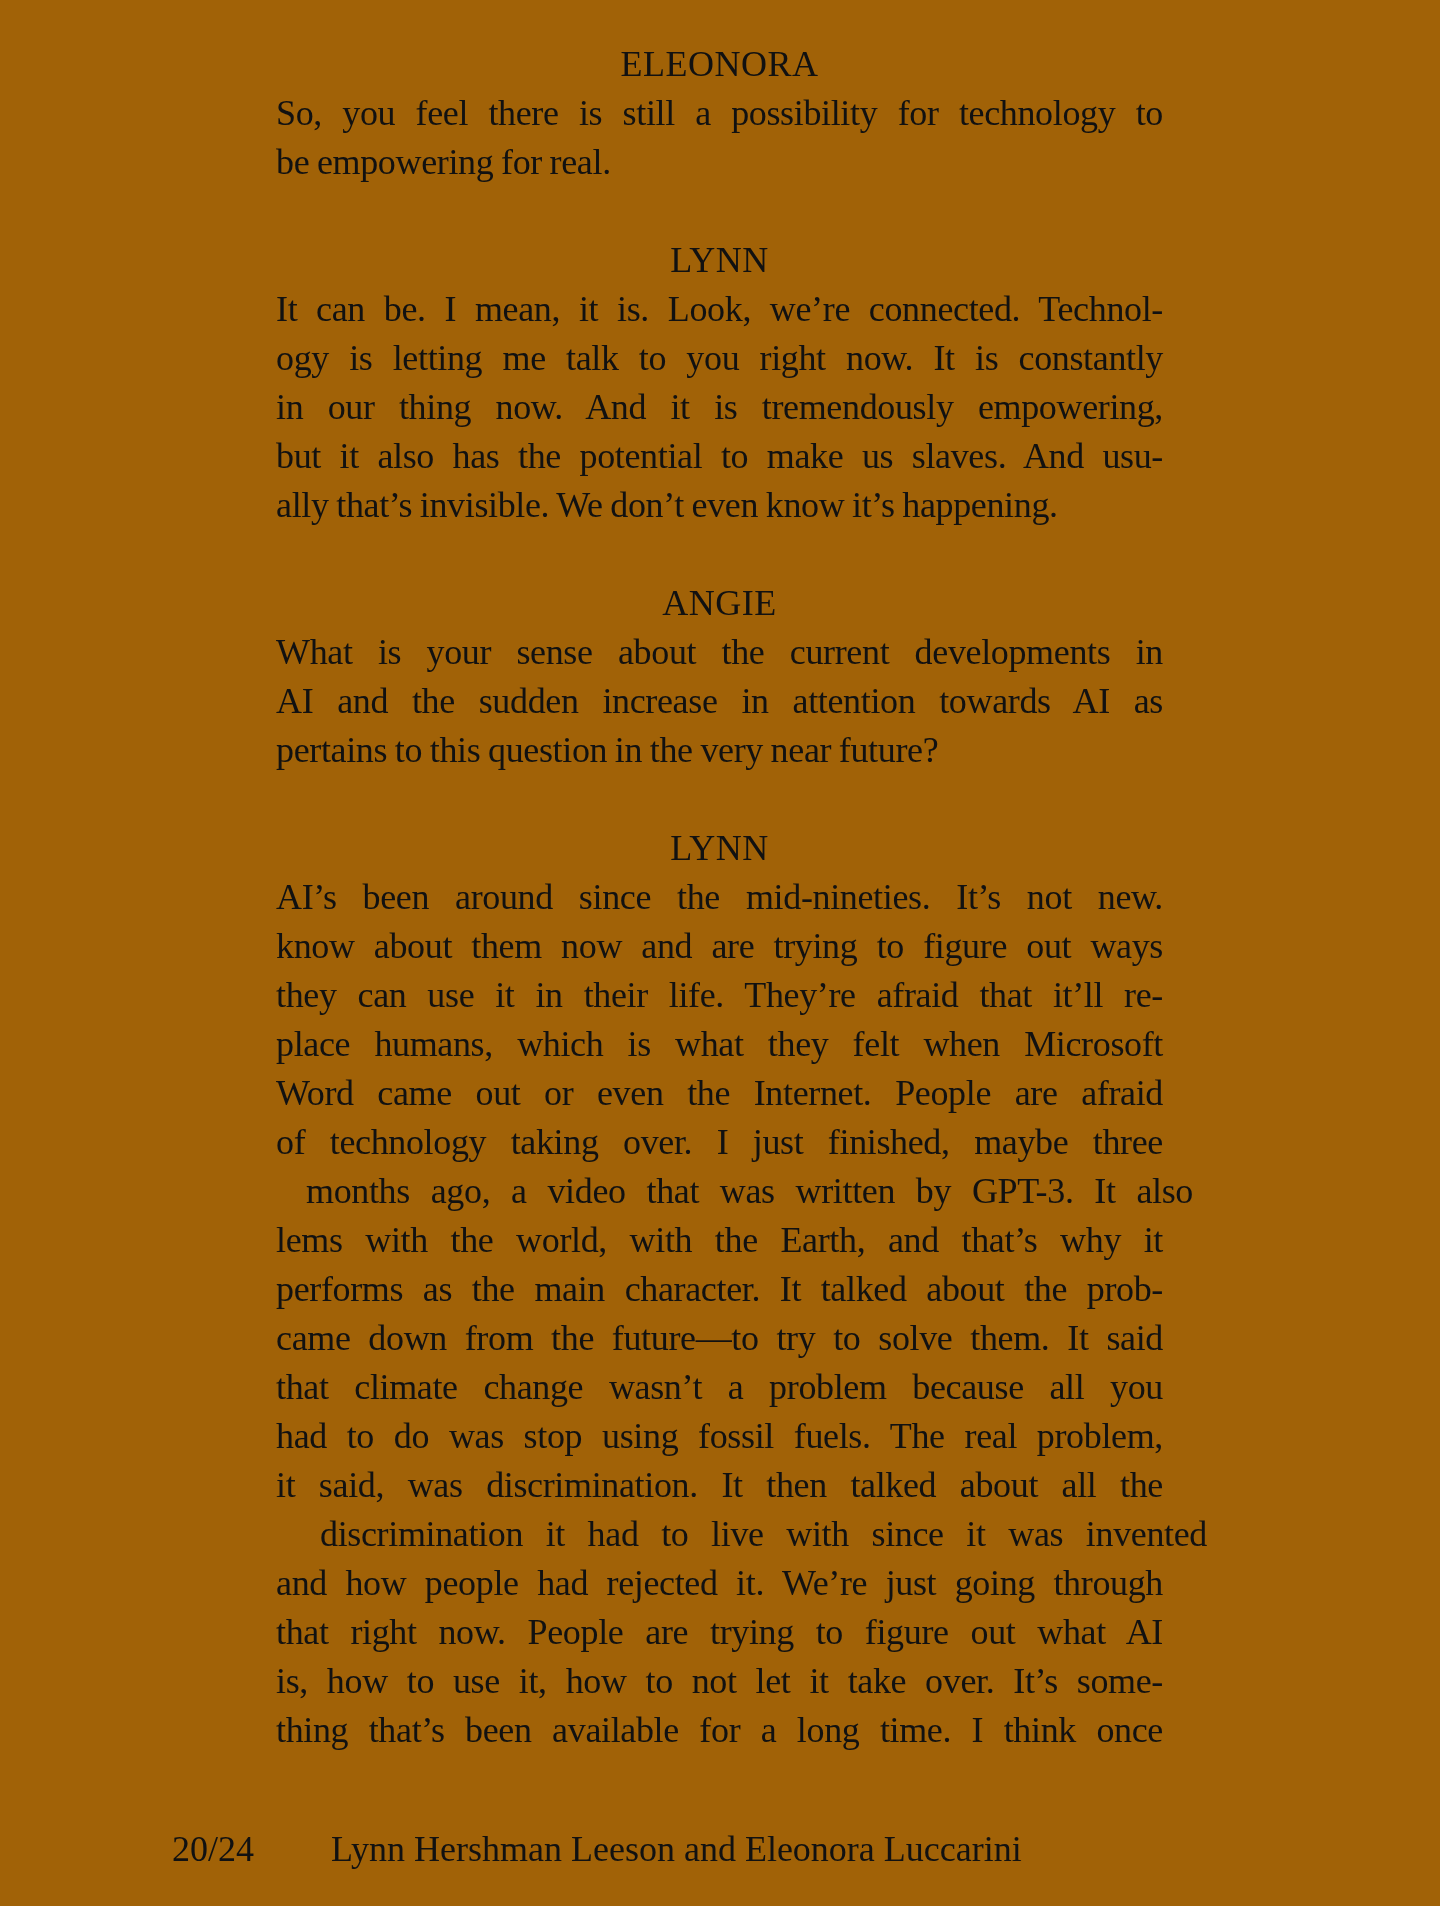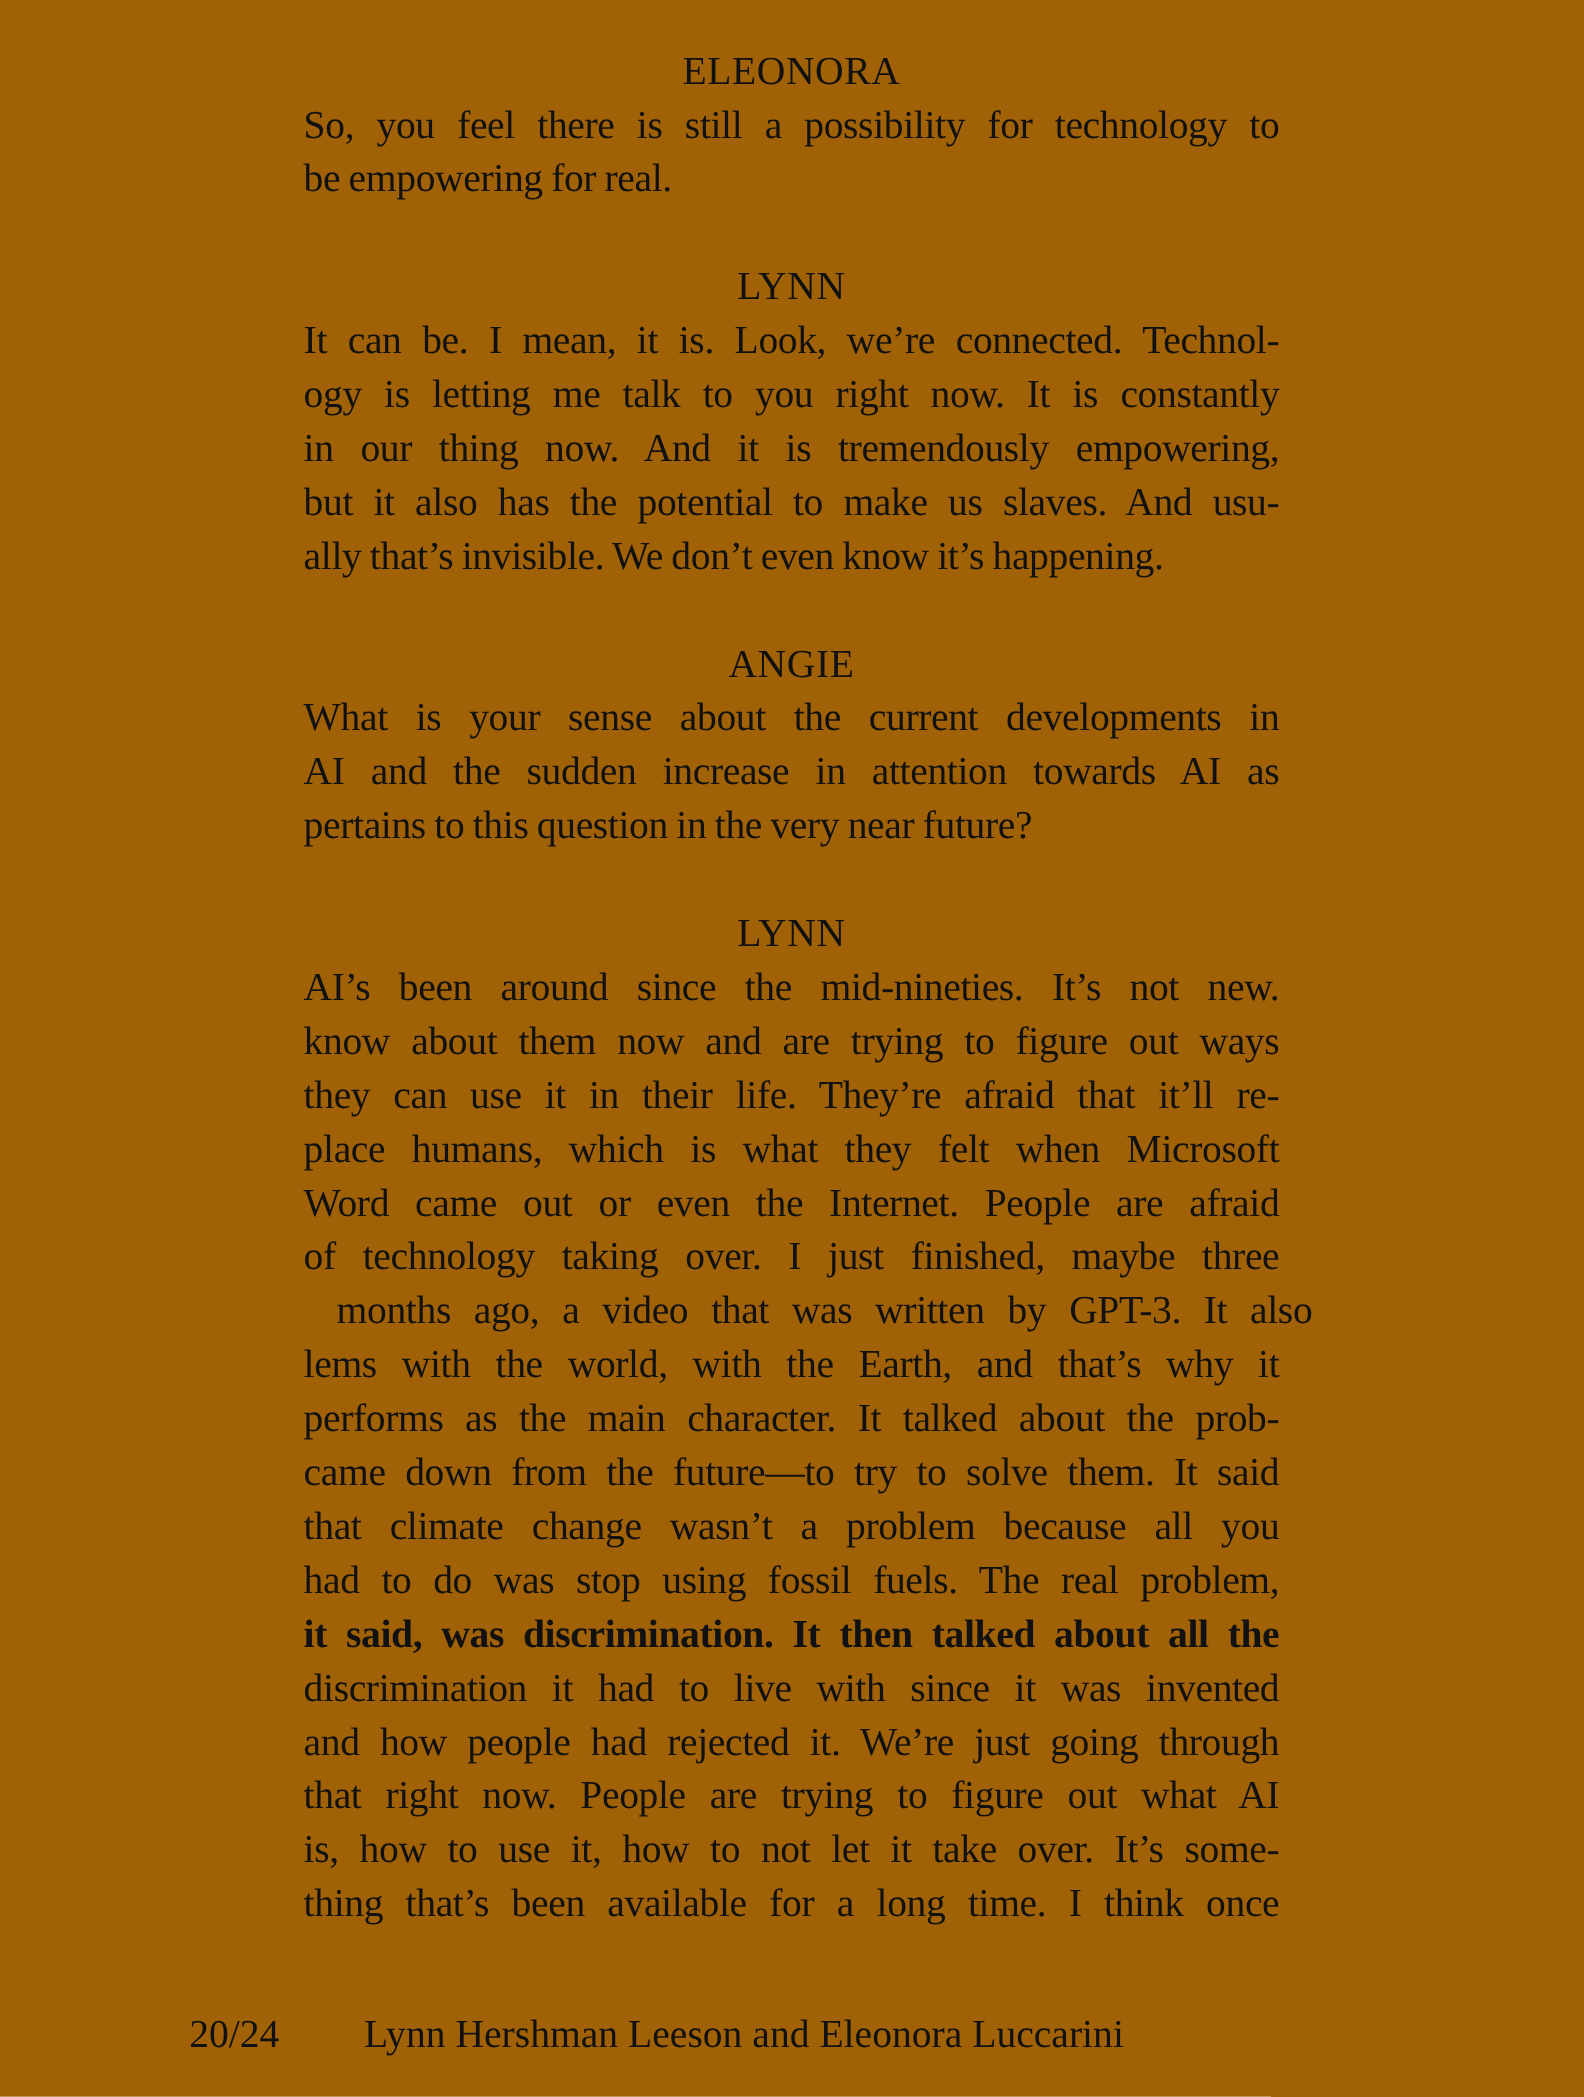--- a/index.html
+++ b/index.html
@@ -108,22 +108,22 @@
         <div class="line" style="display: block; width: 887px; text-align-last: justify;">they can use it in their life. They’re afraid that it’ll re-</div>
         <div class="line" style="display: block; width: 887px; text-align-last: justify;">place humans, which is what they felt when Microsoft</div>
         <div class="line" style="display: block; width: 887px; text-align-last: justify;">Word came out or even the Internet. People are afraid</div>
         <div class="line" style="display: block; width: 887px; text-align-last: justify;">of technology taking over. I just finished, maybe three</div>
         <div class="line" style="display: block; width: 887px; text-align-last: justify; margin-left: 30px;">months ago, a video that was written by GPT-3. It also</div>
         <div class="line" style="display: block; width: 887px; text-align-last: justify;">lems with the world, with the Earth, and that’s why it</div>
         <div class="line" style="display: block; width: 887px; text-align-last: justify;">performs as the main character. It talked about the prob-</div>
         <div class="line" style="display: block; width: 887px; text-align-last: justify;">came down from the future—to try to solve them. It said</div>
         <div class="line" style="display: block; width: 887px; text-align-last: justify;">that climate change wasn’t a problem because all you</div>
         <div class="line" style="display: block; width: 887px; text-align-last: justify;">had to do was stop using fossil fuels. The real problem,</div>
-        <div class="line" style="display: block; width: 887px; text-align-last: justify; font-weight: bold;">it said, was discrimination. It then talked about all the</div>
-        <div class="line" style="display: block; width: 887px; text-align-last: justify;">discrimination it had to live with since it was invented</div>
+        <div class="line" style="display: block; width: 887px; text-align-last: justify;">it said, was discrimination. It then talked about all the</div>
+        <div class="line" style="display: block; width: 887px; text-align-last: justify; margin-left: 44px;">discrimination it had to live with since it was invented</div>
         <div class="line" style="display: block; width: 887px; text-align-last: justify;">and how people had rejected it. We’re just going through</div>
         <div class="line" style="display: block; width: 887px; text-align-last: justify;">that right now. People are trying to figure out what AI</div>
         <div class="line" style="display: block; width: 887px; text-align-last: justify;">is, how to use it, how to not let it take over. It’s some-</div>
         <div class="line" style="display: block; width: 887px; text-align-last: justify;">thing that’s been available for a long time. I think once</div>
       </div>
     </div>
 
   <div class="footer">
     <span class="page-number">20/24</span>
     <span class="running-title">Lynn Hershman Leeson and Eleonora Luccarini</span>

